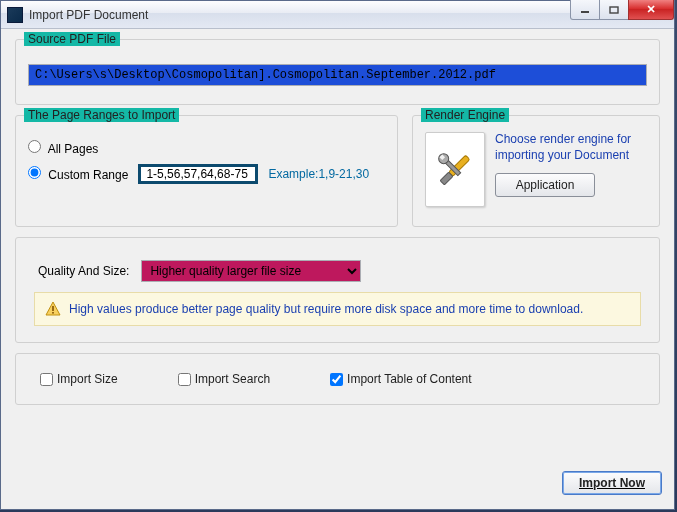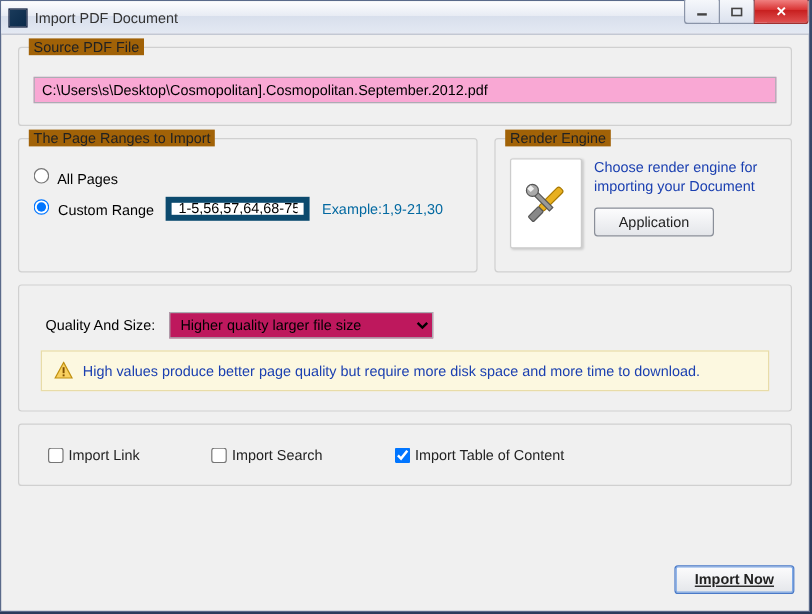--- a/index.html
+++ b/index.html
@@ -56,33 +56,33 @@
   fieldset {
     border: 1px solid #d0d0d0;
     border-radius: 3px;
     padding: 10px 12px 12px 12px;
     margin-bottom: 10px;
     position: relative;
   }
   fieldset > legend, .group-label {
     font-size: 12px; color: #222;
     padding: 0 4px;
-    background: #a16207;
+    background: #14b8a6;
     position: absolute;
     top: -8px; left: 8px;
   }
   .row { display: flex; align-items: center; gap: 10px; }
   input[type=text].path {
     flex: 1;
     height: 22px;
     border: 1px solid #abadb3;
-    background: #f9a8d4;
+    background: #1d4ed8;
     padding: 2px 6px;
     font-size: 12px;
-    font-family: Liberation Sans, sans-serif;
+    font-family: Liberation Mono, monospace;
   }
   .btn {
     height: 24px;
     min-width: 80px;
     padding: 0 14px;
     border: 1px solid #8a8f99;
     border-radius: 3px;
     background: linear-gradient(180deg, #fcfcfd, #e4e6ea);
     font-size: 12px; color: #222;
     cursor: pointer;
@@ -93,21 +93,21 @@
     border-color: #4a7ac8;
     box-shadow: 0 0 0 1px #7aa8e8 inset;
   }
   .two-col { display: flex; gap: 14px; }
   .col-left { flex: 1; }
   .col-right { width: 248px; }
   .radio-row { display: flex; align-items: center; gap: 10px; margin: 8px 0; }
   .radio-row input[type=radio] { margin-right: 4px; }
   .range-input {
     width: 120px; height: 20px;
-    border: 5px solid #0c4a6e;
+    border: 3px solid #0c4a6e;
     padding: 2px 5px; font-size: 12px;
     font-family: inherit;
   }
   .example { color: #0369a1; font-size: 12px; }
   .render-box {
     display: flex; gap: 10px; align-items: flex-start;
   }
   .render-icon {
     width: 60px; height: 75px;
     background: #fff;
@@ -242,21 +242,21 @@
             </svg>
         </span>
         <span>High values produce better page quality but require more disk space and more time to download.</span>
       </div>
     </fieldset>
 
     <fieldset class="import-group">
       <div class="checks">
         <label>
           <input type="checkbox" style="">
-          <span>Import Link</span>
+          <span>Import Size</span>
         </label>
         <label>
           <input type="checkbox" style="">
           <span>Import Search</span>
         </label>
         <label>
           <input type="checkbox" checked="" style="">
           <span>Import Table of Content</span>
         </label>
       </div>

